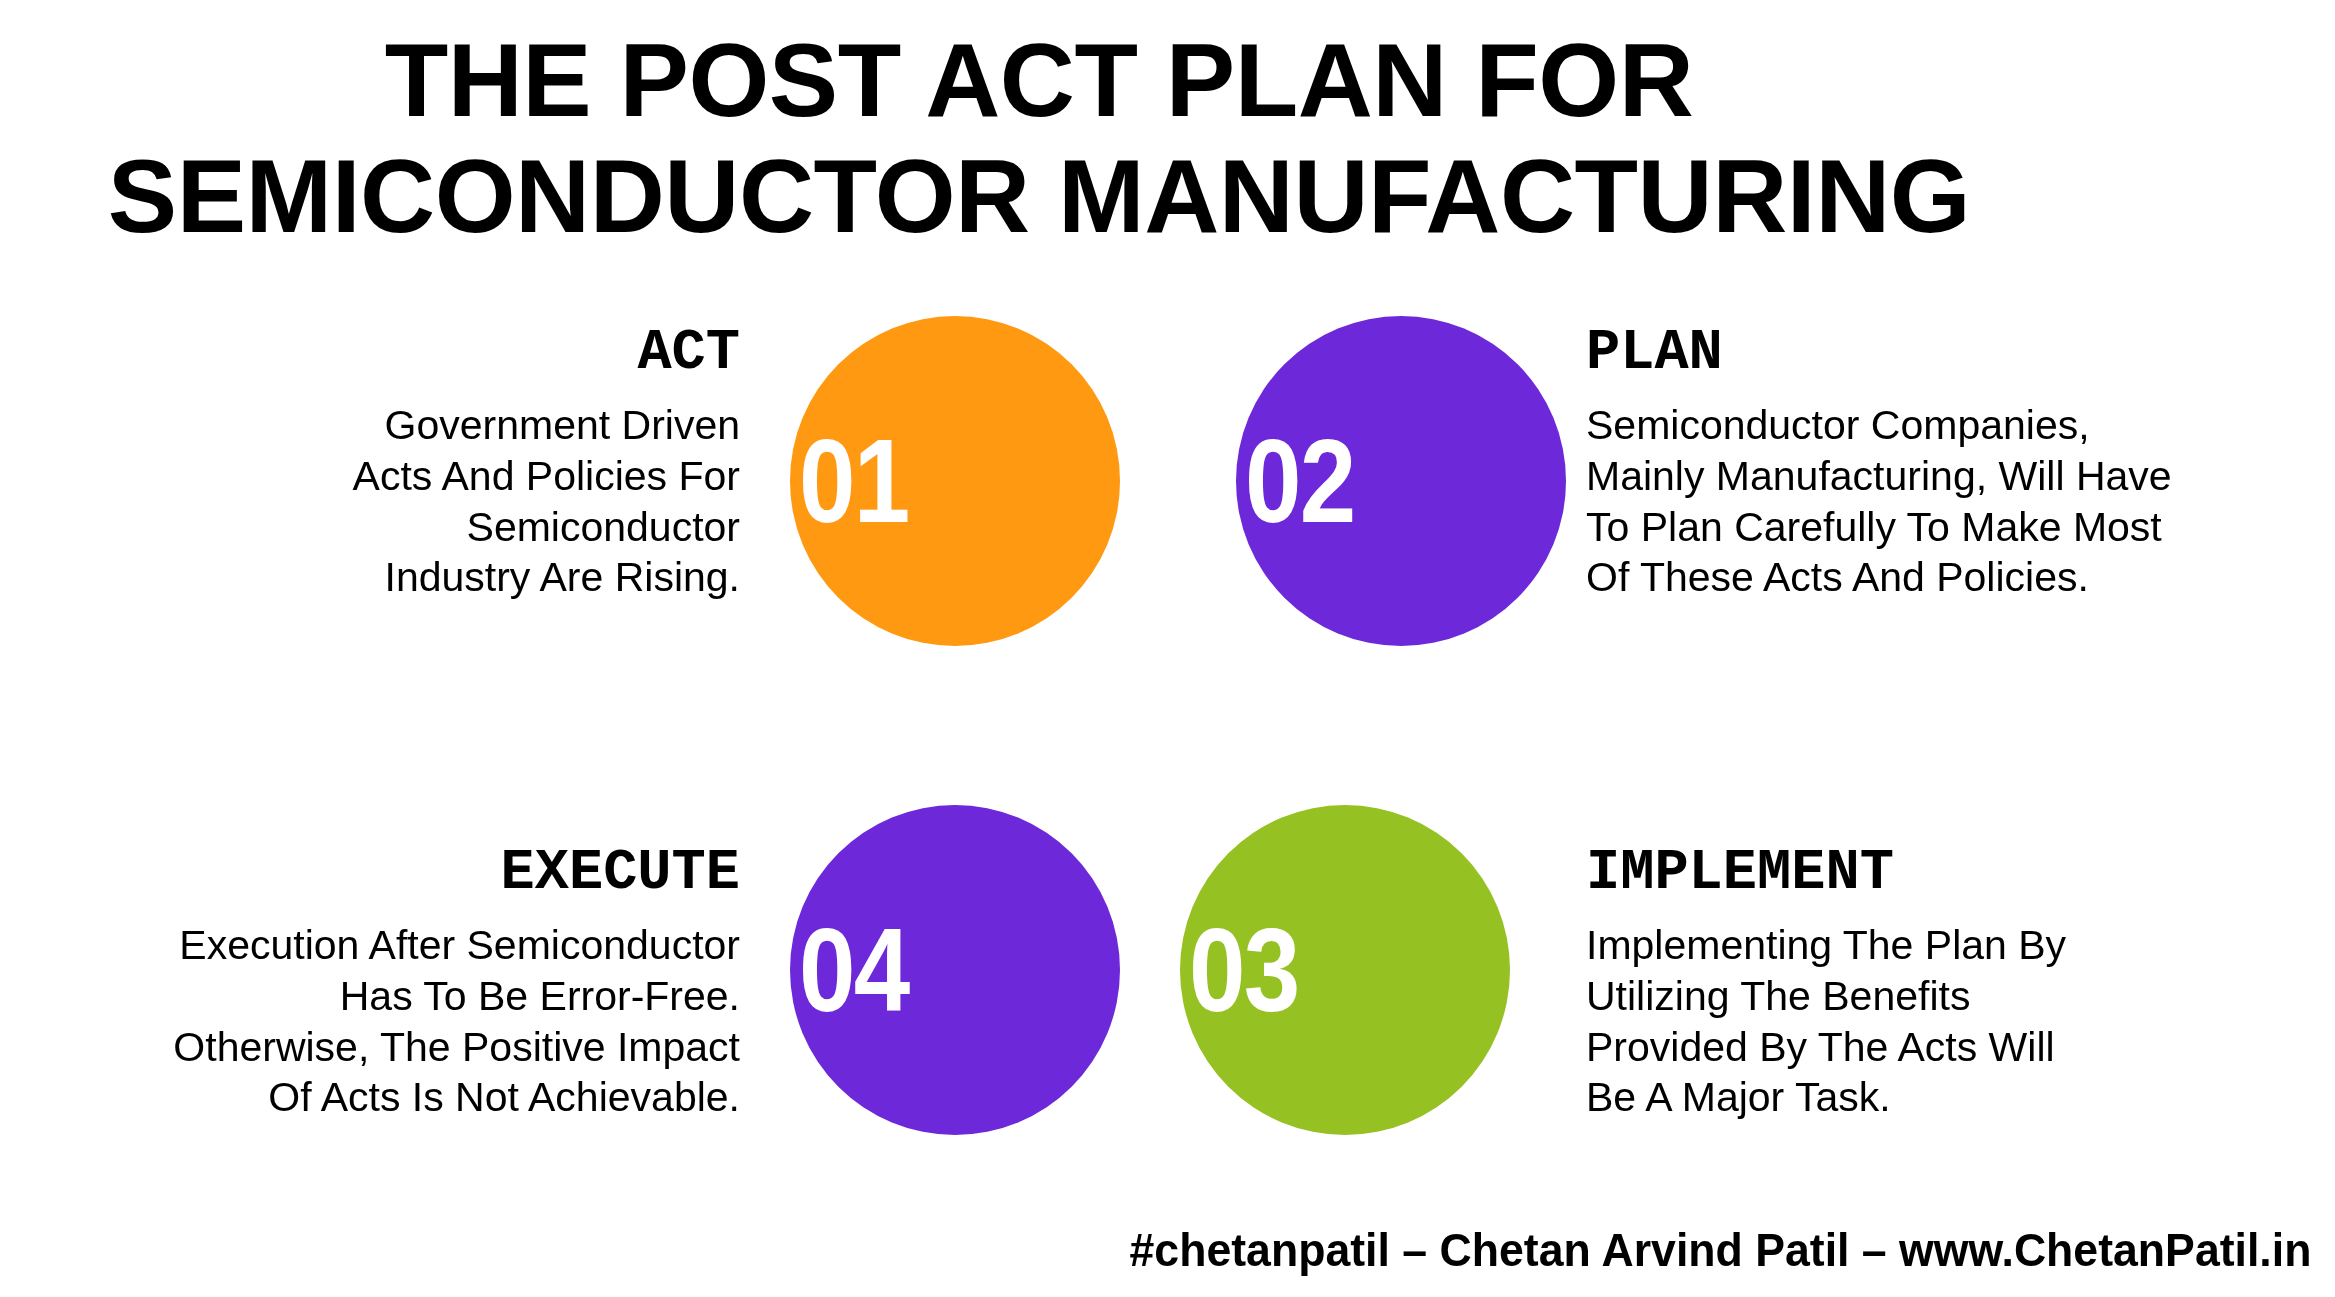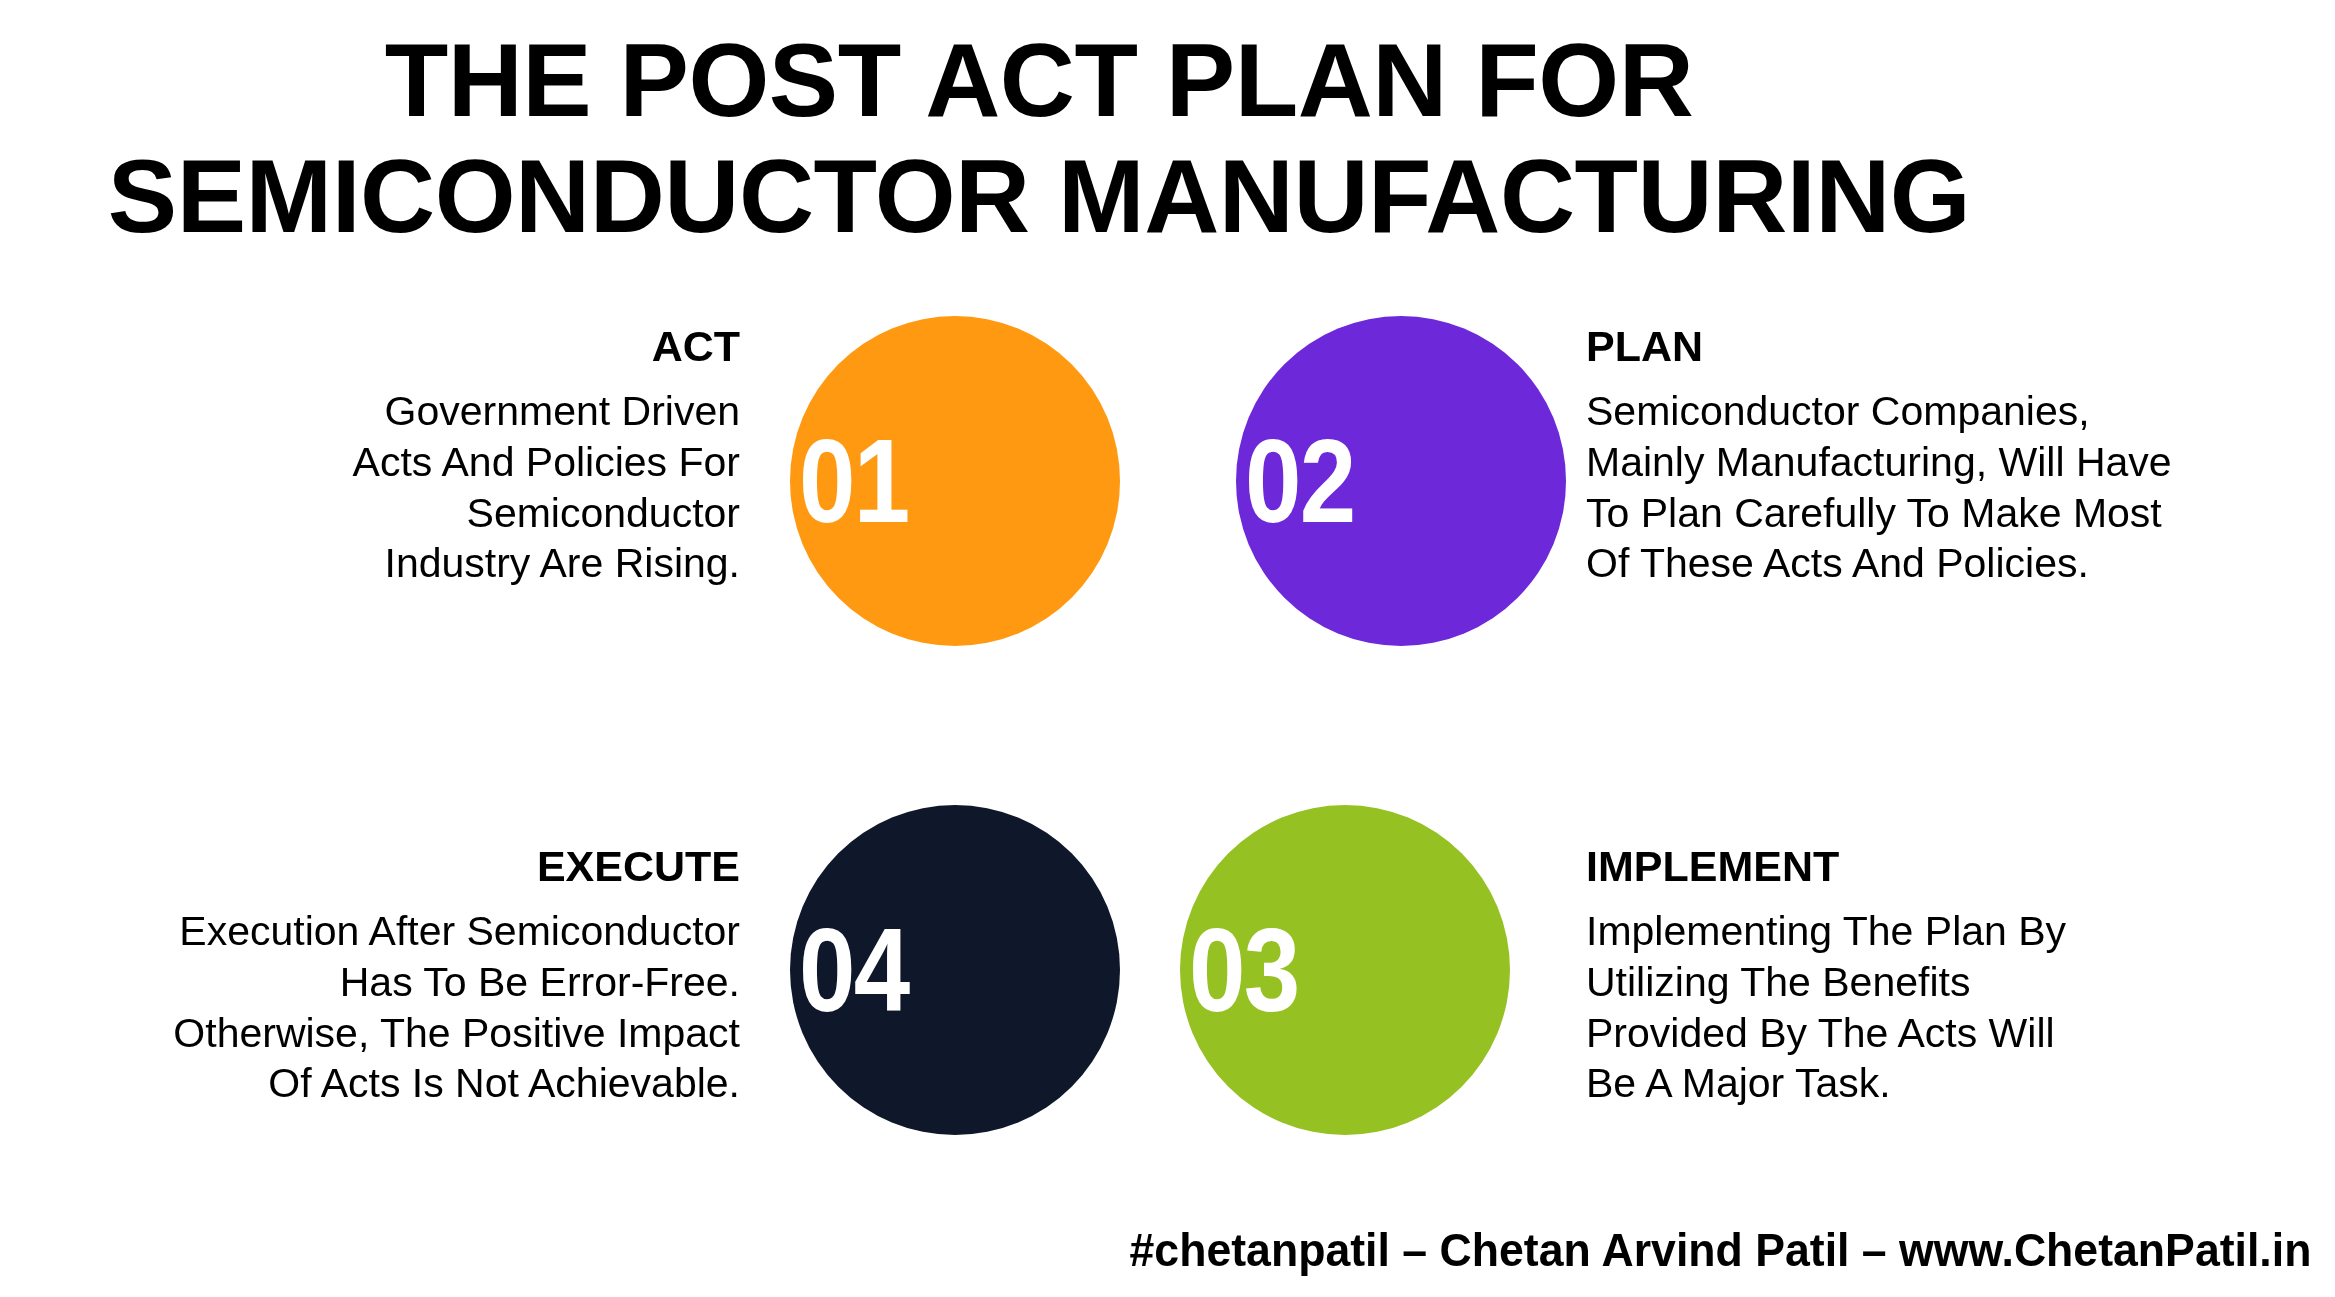--- a/index.html
+++ b/index.html
@@ -42,25 +42,26 @@
   
   .text-col {
     position: absolute;
     width: 700px;
   }
   .text-col.left  { text-align: right; }
   .text-col.right { text-align: left;  }
 
   .step-heading {
     font-weight: 700;
-    font-size: 43px;
+    font-size: 57px;
     line-height: 1.0;
     letter-spacing: 0px;
     margin: 0 0 18px 0;
     white-space: nowrap;
+    font-family: Liberation Mono, monospace;
   }
 
   .step-body {
     font-weight: 400;
     font-size: 41px;
     line-height: 1.24;
     margin: 0;
   }
   .step-body .l { display: block; white-space: nowrap; }
 
@@ -139,21 +140,21 @@
   <div class="text-col left" style="left:20px; top:845px; width:720px;">
     <div class="step-heading">EXECUTE</div>
     <div class="step-body">
       <span class="l">Execution After Semiconductor</span>
       <span class="l">Has To Be Error-Free.</span>
       <span class="l">Otherwise, The Positive Impact</span>
       <span class="l">Of Acts Is Not Achievable.</span>
     </div>
   </div>
 
-  <div class="circle" style="left:790px; top:805px; background:#0f172a;">
+  <div class="circle" style="left:790px; top:805px; background:#6d28d9;">
     <span class="circle-num">04</span>
   </div>
 
   <div class="circle" style="left:1180px; top:805px; background:#95C123;">
     <span class="circle-num">03</span>
   </div>
 
   <div class="text-col right" style="left:1586px; top:845px; width:760px;">
     <div class="step-heading">IMPLEMENT</div>
     <div class="step-body">

